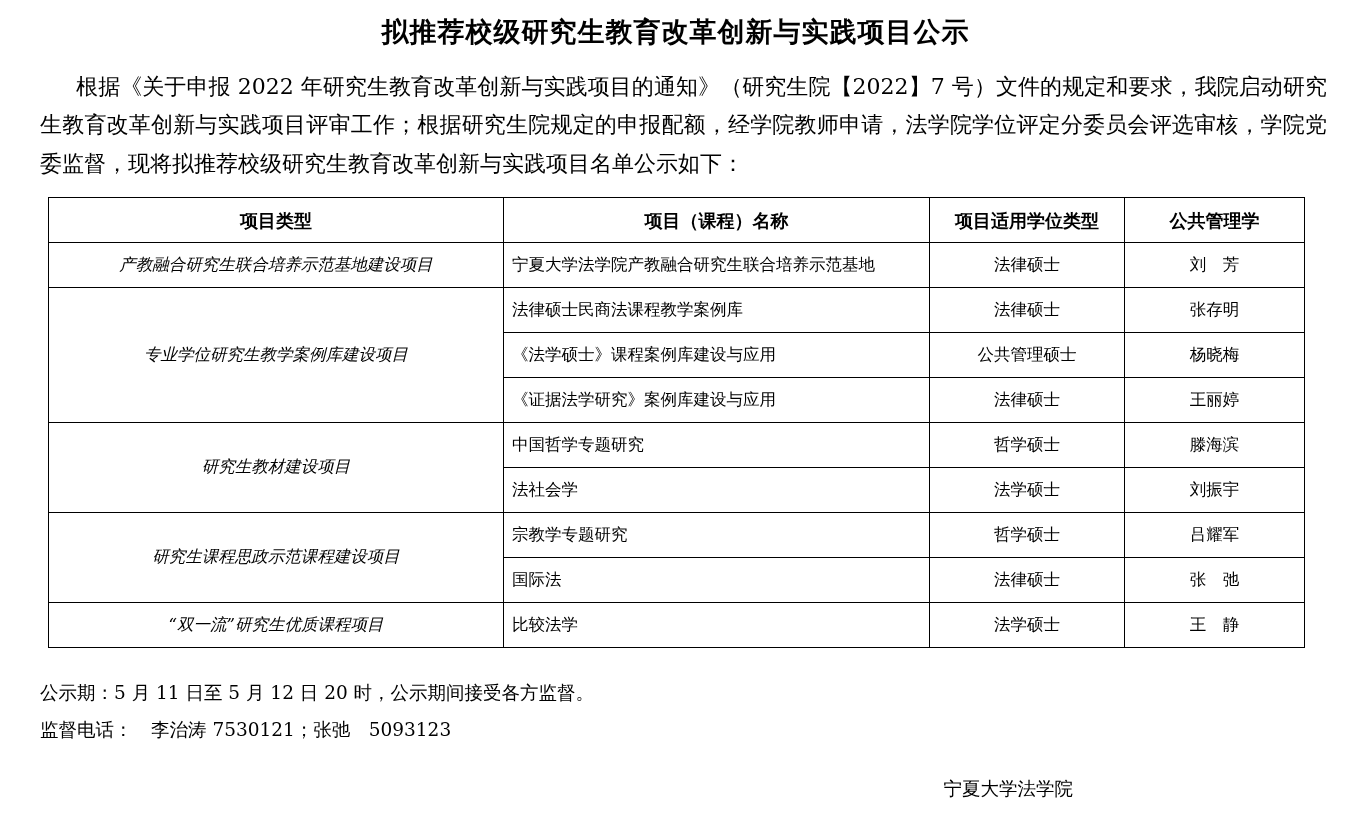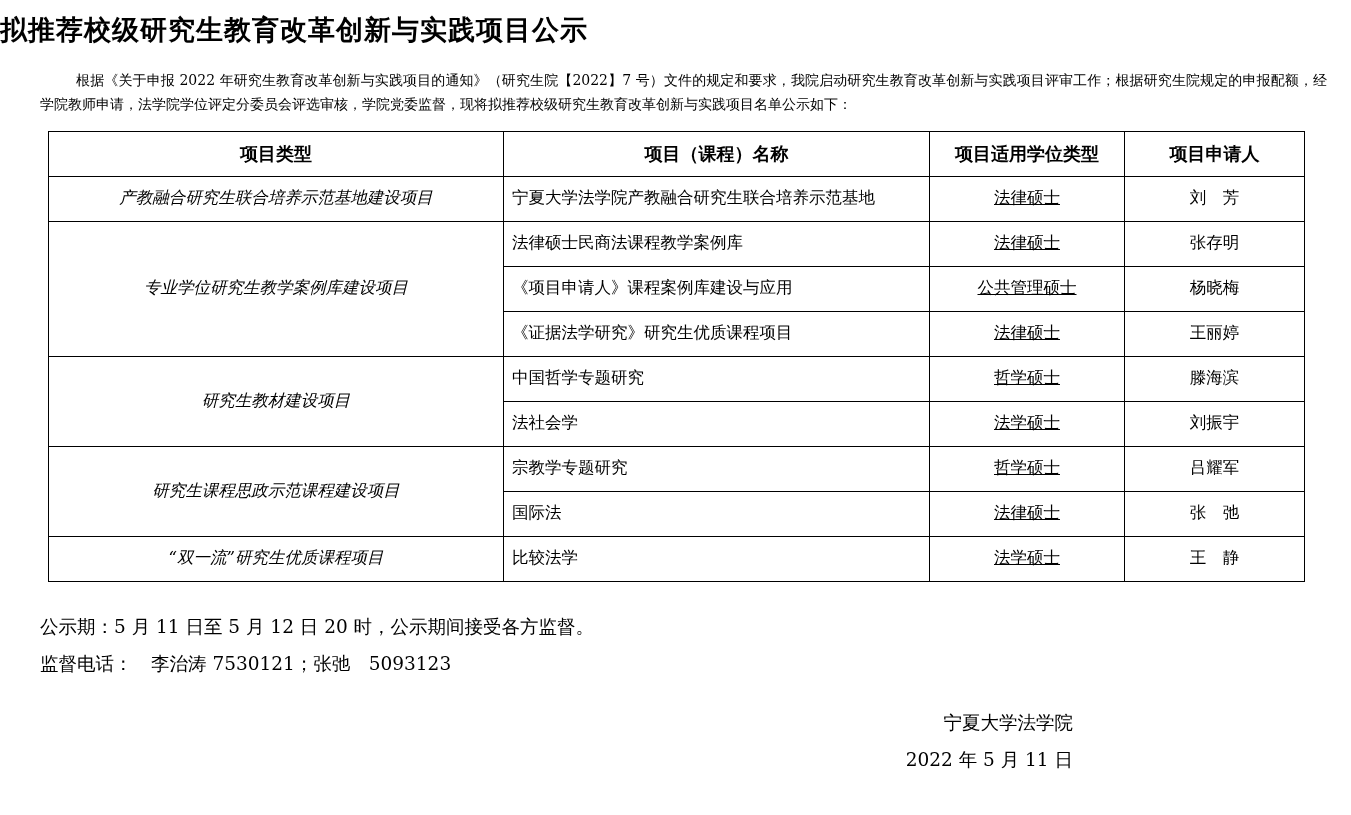--- a/index.html
+++ b/index.html
@@ -14,31 +14,31 @@
     color: #000000;
     overflow: hidden;
   }
   .page {
     position: relative;
     width: 1351px;
     height: 815px;
     box-sizing: border-box;
   }
   .doc-title {
-    text-align: left;
+    text-align: center;
     font-size: 27px;
     font-weight: bold;
     letter-spacing: 1px;
     margin: 14px 0 0 0;
     line-height: 1.4;
-    font-family: Liberation Mono, monospace;
+    font-family: Liberation Sans, sans-serif;
   }
   .body-text {
     margin: 16px 24px 0 40px;
-    font-size: 14px;
+    font-size: 22px;
     line-height: 1.75;
     text-align: justify;
     text-justify: inter-ideograph;
   }
   .body-text .indent {
     display: inline-block;
     width: 36px;
   }
   table.main-table {
     border-collapse: collapse;
@@ -63,21 +63,20 @@
   }
   td.c-type {
     text-align: center;
     font-style: italic;
   }
   td.c-name {
     text-align: left;
   }
   td.c-degree {
     text-align: center;
-    text-decoration: underline;
   }
   td.c-person {
     text-align: center;
   }
   tr.row-h td {
     height: 34px;
   }
   .col1 { width: 455px; }
   .col2 { width: 426px; }
   .col3 { width: 195px; }
@@ -110,45 +109,45 @@
       <col class="col1">
       <col class="col2">
       <col class="col3">
       <col class="col4">
     </colgroup>
     <thead>
       <tr>
         <th>项目类型</th>
         <th>项目（课程）名称</th>
         <th>项目适用学位类型</th>
-        <th>项目申请人</th>
+        <th>公共管理学</th>
       </tr>
     </thead>
     <tbody>
 
       <tr class="row-h">
         <td class="c-type" rowspan="1">产教融合研究生联合培养示范基地建设项目</td>
         <td class="c-name">宁夏大学法学院产教融合研究生联合培养示范基地</td>
         <td class="c-degree">法律硕士</td>
         <td class="c-person">刘　芳</td>
       </tr>
 
       <tr class="row-h">
         <td class="c-type" rowspan="3">专业学位研究生教学案例库建设项目</td>
         <td class="c-name">法律硕士民商法课程教学案例库</td>
         <td class="c-degree">法律硕士</td>
         <td class="c-person">张存明</td>
       </tr>
       <tr class="row-h">
-        <td class="c-name">《项目申请人》课程案例库建设与应用</td>
+        <td class="c-name">《法学硕士》课程案例库建设与应用</td>
         <td class="c-degree">公共管理硕士</td>
         <td class="c-person">杨晓梅</td>
       </tr>
       <tr class="row-h">
-        <td class="c-name">《证据法学研究》研究生优质课程项目</td>
+        <td class="c-name">《证据法学研究》案例库建设与应用</td>
         <td class="c-degree">法律硕士</td>
         <td class="c-person">王丽婷</td>
       </tr>
 
       <tr class="row-h">
         <td class="c-type" rowspan="2">研究生教材建设项目</td>
         <td class="c-name">中国哲学专题研究</td>
         <td class="c-degree">哲学硕士</td>
         <td class="c-person">滕海滨</td>
       </tr>

